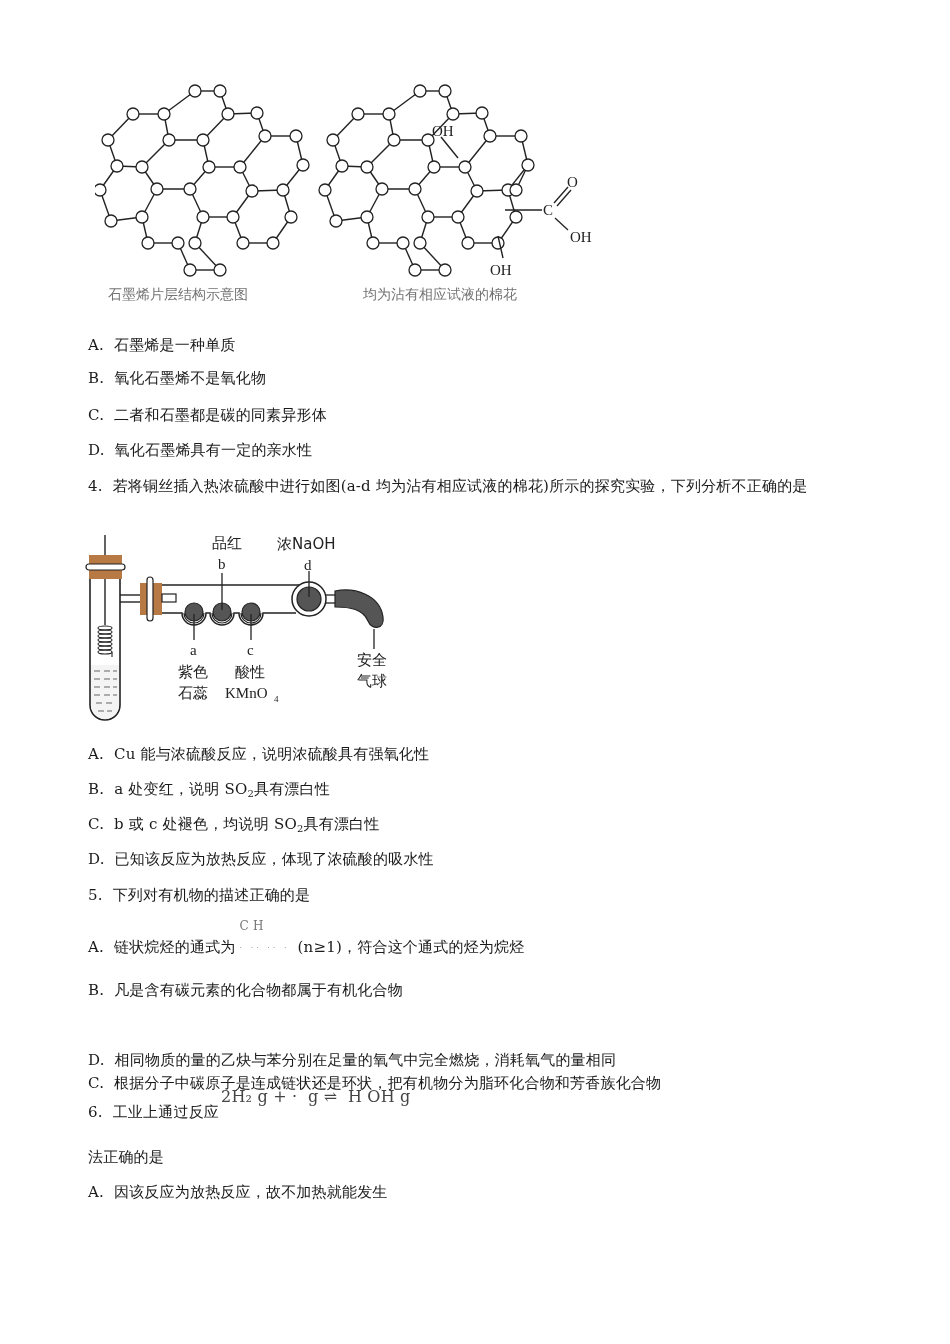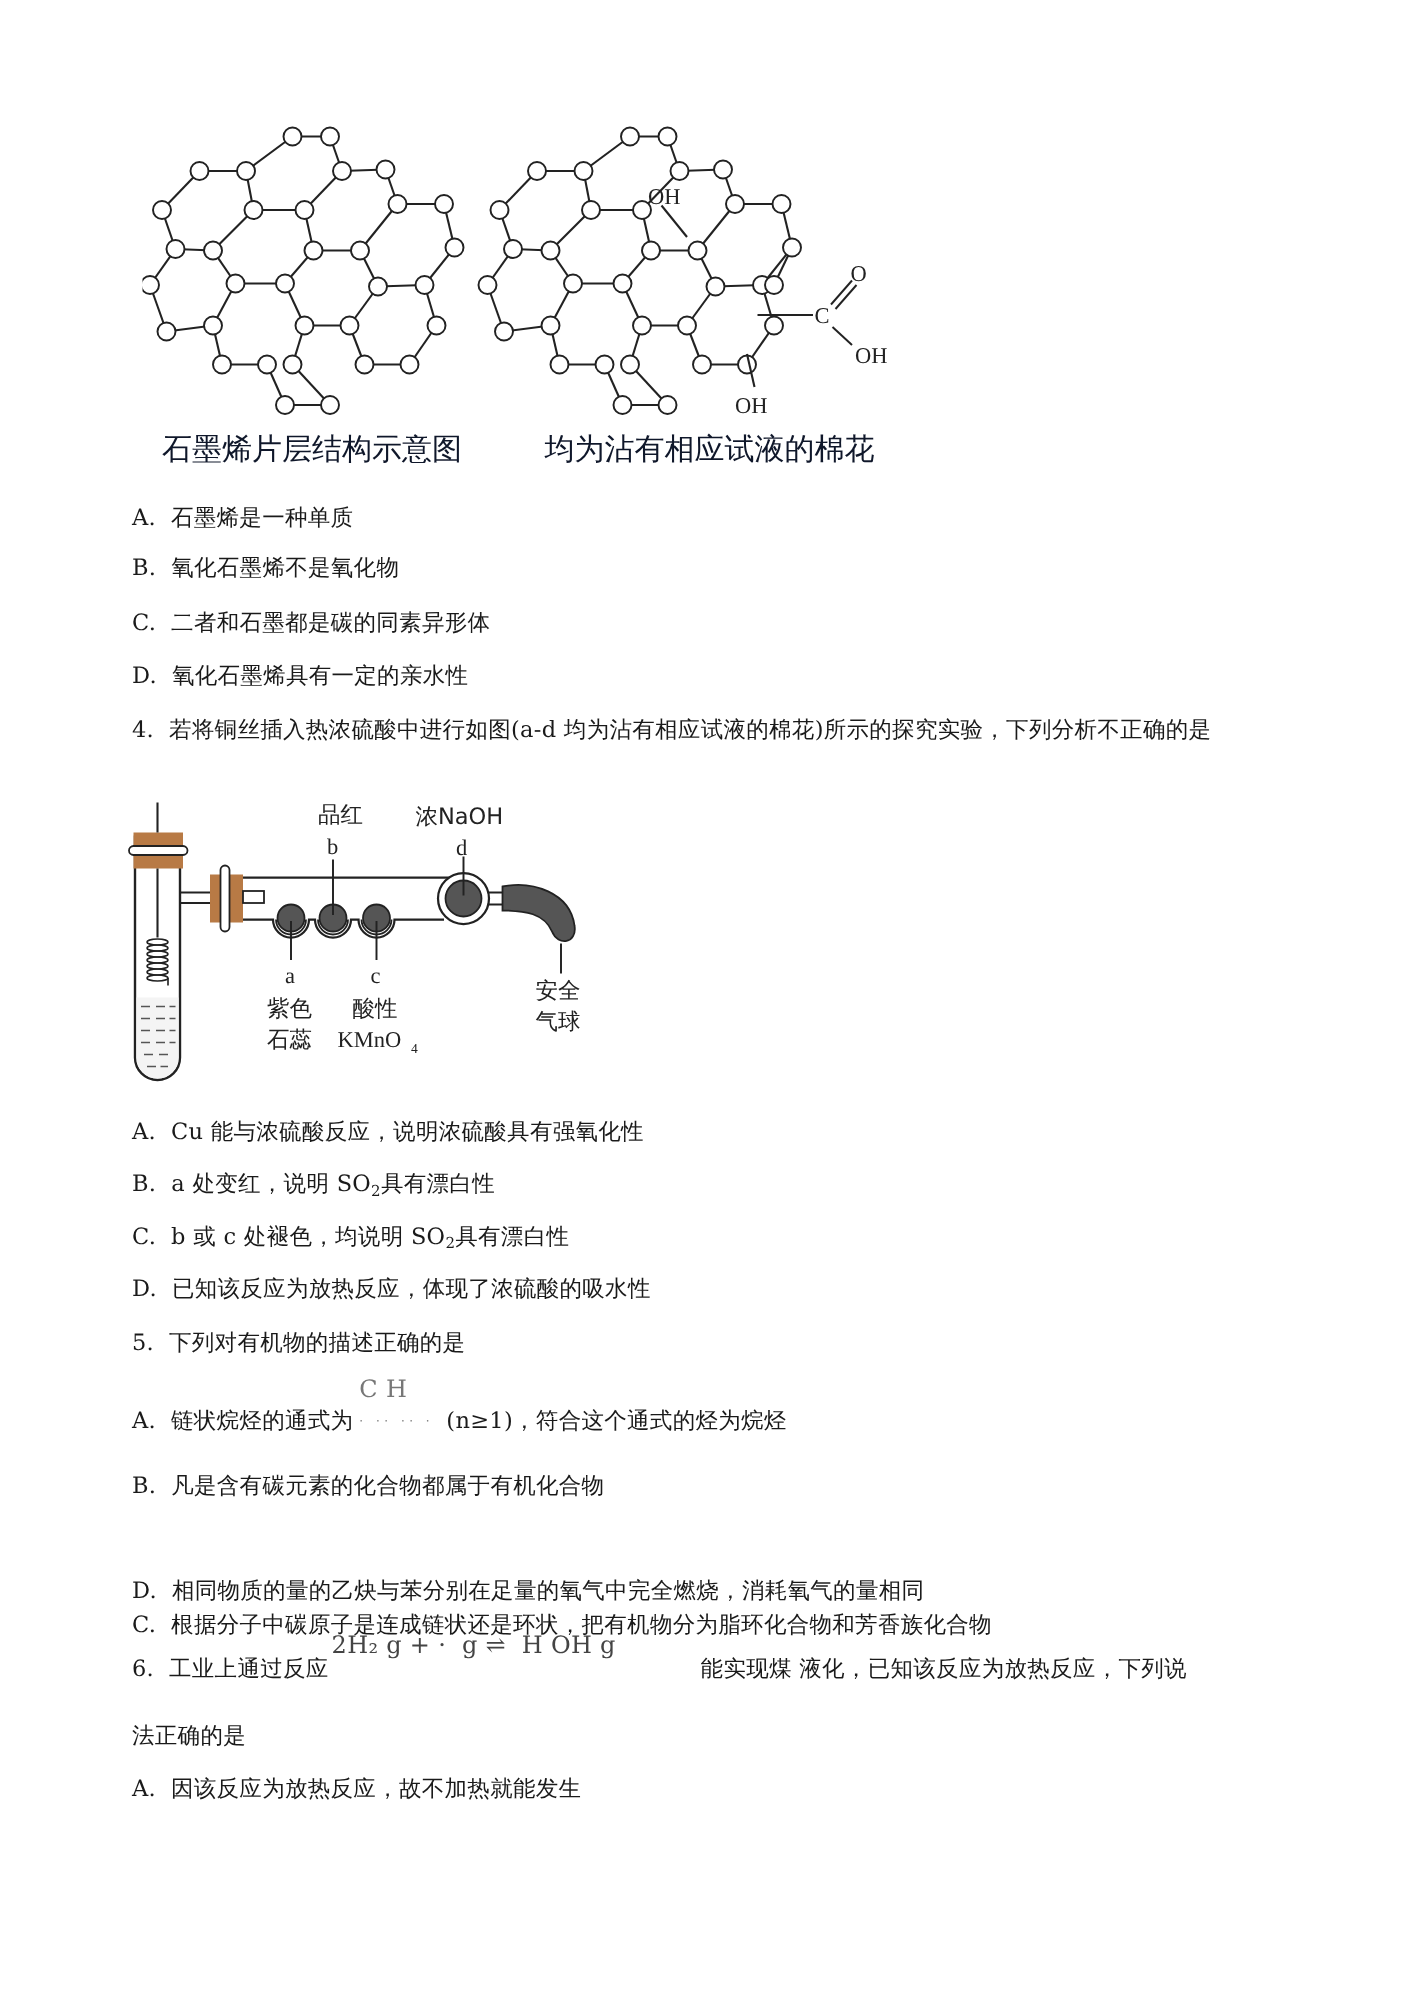--- a/index.html
+++ b/index.html
@@ -6,21 +6,21 @@
   body {
     width: 950px; height: 1344px; position: relative; overflow: hidden;
     font-family: "DejaVu Serif", "Liberation Serif", serif;
     color: #1a1a1a;
   }
   .abs { position: absolute; }
   .line {
     position: absolute; left: 88px; font-size: 15px; line-height: 20px;
     white-space: nowrap; letter-spacing: 0.2px;
   }
-  .cap { font-size: 20px; color: #0f172a; position: absolute; white-space: nowrap; }
+  .cap { font-size: 14px; color: #737373; position: absolute; white-space: nowrap; }
   sub { font-size: 10px; vertical-align: -3px; line-height: 0; }
   .faint { color: #777; }
   .formula { position: relative; display: inline-block; }
   svg text { font-family: "Liberation Serif", "DejaVu Serif", serif; }
   .lab { font-family: "DejaVu Sans", sans-serif; }
 </style>
 </head>
 <body>
 
 <svg class="abs" style="left:95px;top:70px" width="230" height="212" viewBox="0 0 230 212">
@@ -297,23 +297,23 @@
   <text x="277" y="161" font-size="15" fill="#222" class="lab">气球</text>
 </svg>
 
 <div class="line" style="top:744px"><span>A.</span>&nbsp;&nbsp;<span>Cu 能与浓硫酸反应，说明浓硫酸具有强氧化性</span></div>
 <div class="line" style="top:779px"><span>B.</span>&nbsp;&nbsp;<span>a 处变红，说明 SO</span><sub>2</sub><span>具有漂白性</span></div>
 <div class="line" style="top:814px"><span>C.</span>&nbsp;&nbsp;<span>b 或 c 处褪色，均说明 SO</span><sub>2</sub><span>具有漂白性</span></div>
 <div class="line" style="top:849px"><span>D.</span>&nbsp;&nbsp;<span>已知该反应为放热反应，体现了浓硫酸的吸水性</span></div>
 
 <div class="line" style="top:885px"><span>5.</span>&nbsp;&nbsp;<span>下列对有机物的描述正确的是</span></div>
 <div class="line" style="top:932px">
-  <span>A.</span>&nbsp;&nbsp;<span>链状烷烃的通式为</span><span class="formula" style="width:62px;height:20px;"><span class="faint" style="position:absolute;left:4px;top:-16px;font-size:16px">C H</span><span class="faint" style="position:absolute;left:4px;top:6px;font-size:8px;letter-spacing:3px">· ·· ·· ·</span></span><span>(n≥1)，符合这个通式的烃为烷烃</span>
+  <span>A.</span>&nbsp;&nbsp;<span>链状烷烃的通式为</span><span class="formula" style="width:62px;height:20px;"><span class="faint" style="position:absolute;left:4px;top:-16px;font-size:12px">C H</span><span class="faint" style="position:absolute;left:4px;top:6px;font-size:8px;letter-spacing:3px">· ·· ·· ·</span></span><span>(n≥1)，符合这个通式的烃为烷烃</span>
 </div>
 <div class="line" style="top:980px"><span>B.</span>&nbsp;&nbsp;<span>凡是含有碳元素的化合物都属于有机化合物</span></div>
 <div class="line" style="top:1073px"><span>C.</span>&nbsp;&nbsp;<span>根据分子中碳原子是连成链状还是环状，把有机物分为脂环化合物和芳香族化合物</span></div>
 <div class="line" style="top:1050px"><span>D.</span>&nbsp;&nbsp;<span>相同物质的量的乙炔与苯分别在足量的氧气中完全燃烧，消耗氧气的量相同</span></div>
 
 <div class="line" style="top:1097px">
-  <span>6.</span>&nbsp;&nbsp;<span>工业上通过反应</span><span class="formula faint" style="width:248px;height:20px;text-decoration:underline;"><span style="position:absolute;left:2px;top:-10px;font-size:16px;color:#444;white-space:pre">2H₂ g + ·  g ⇌  H OH g</span></span><span>能实现煤   液化，已知该反应为放热反应，下列说</span>
+  <span>6.</span>&nbsp;&nbsp;<span>工业上通过反应</span><span class="formula faint" style="width:248px;height:20px;text-decoration:underline;"><span style="position:absolute;left:2px;top:-10px;font-size:16px;color:#444;white-space:pre">2H₂ g + ·  g ⇌  H OH g</span></span>
 </div>
 <div class="line" style="top:1147px">法正确的是</div>
 <div class="line" style="top:1182px"><span>A.</span>&nbsp;&nbsp;<span>因该反应为放热反应，故不加热就能发生</span></div>
 
 </body></html>

